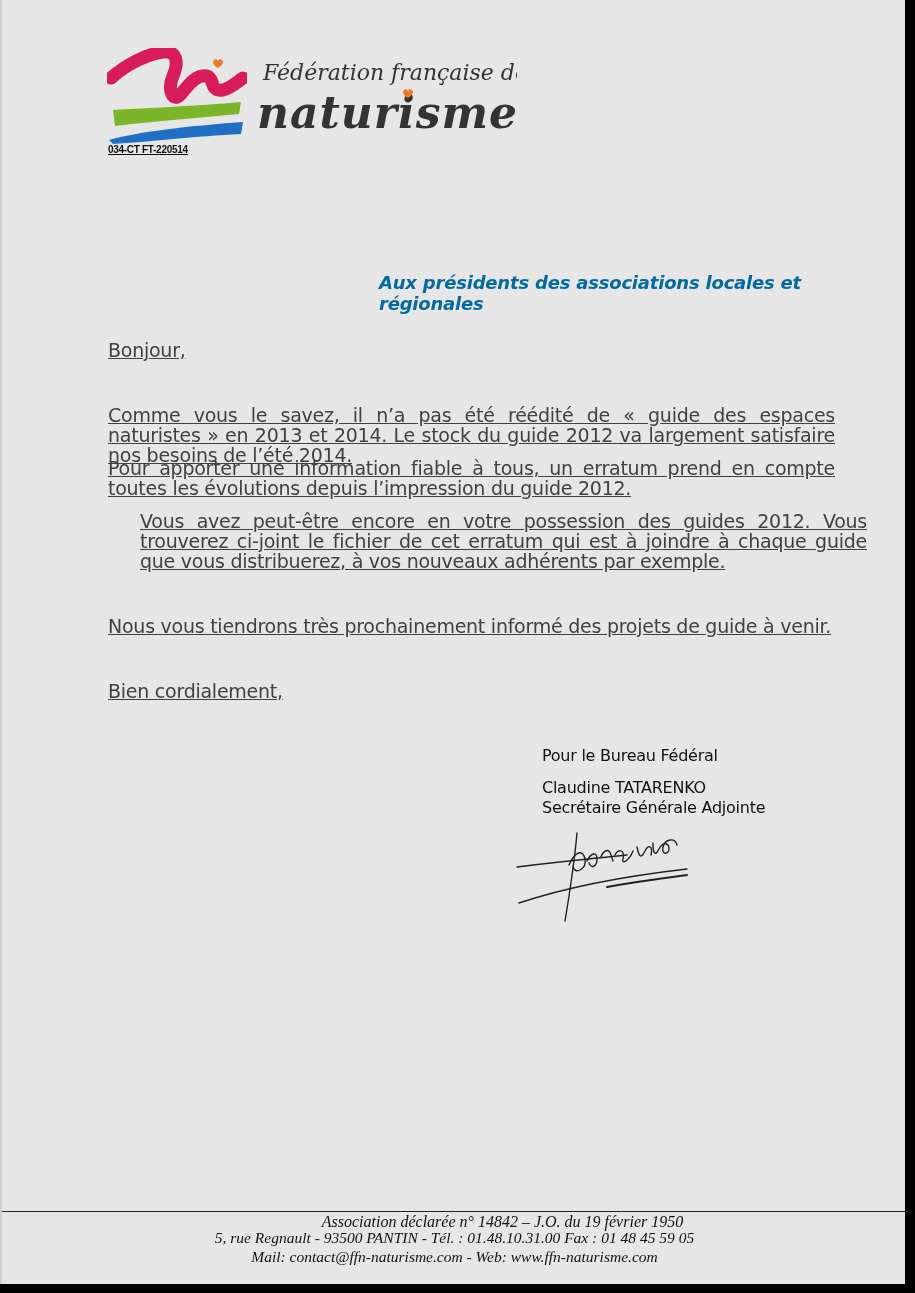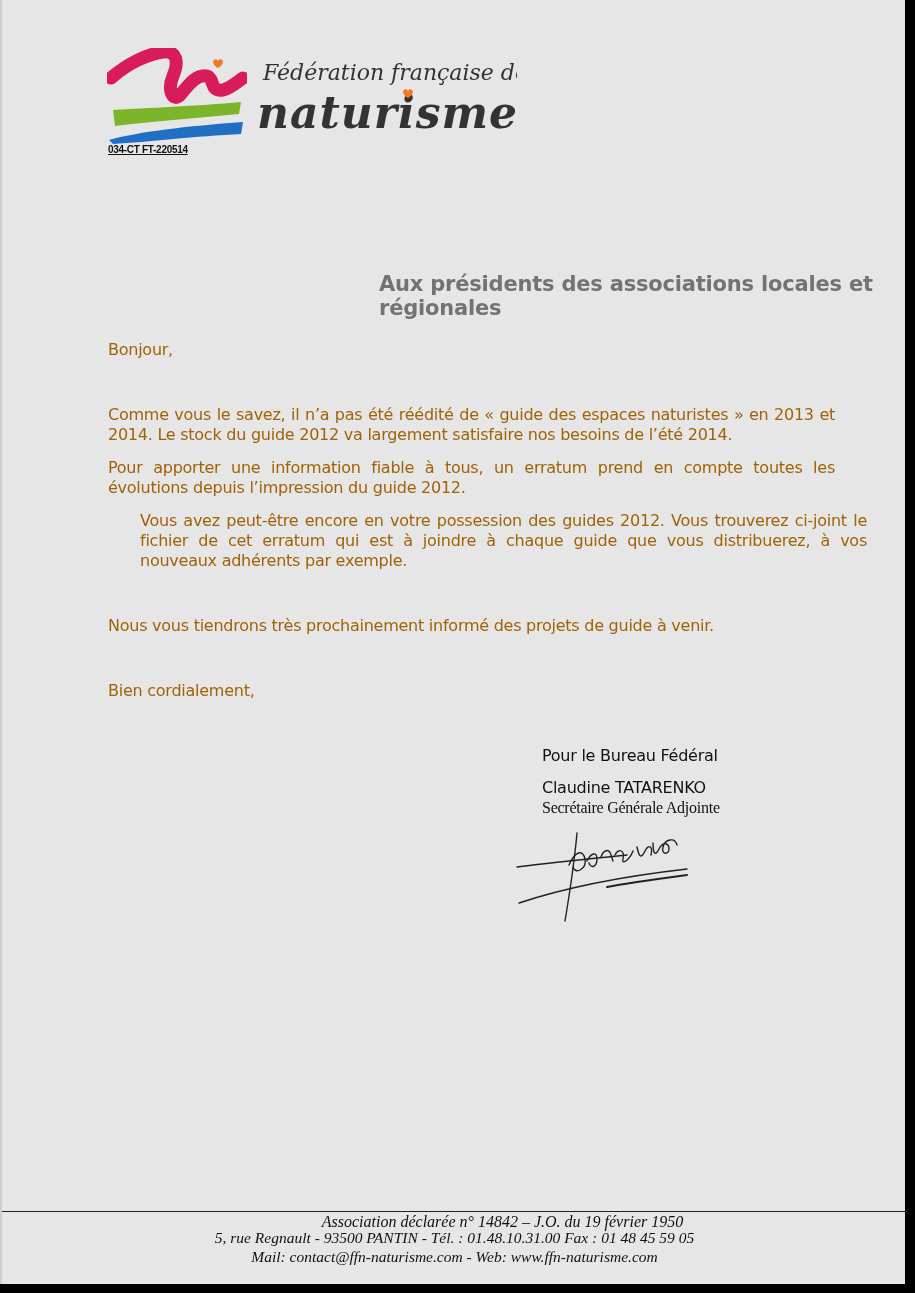--- a/index.html
+++ b/index.html
@@ -11,37 +11,37 @@
       position: absolute; left: 0; top: 0; width: 905px; height: 1284px;
       background: #e6e6e6; border-left: 2px solid #cfcfcf; box-sizing: border-box;
     }
     .logo { position: absolute; left: 105px; top: 48px; width: 140px; height: 96px; }
     .logo-text { position: absolute; left: 255px; top: 52px; width: 260px; height: 90px; }
     .ref {
       position: absolute; left: 106px; top: 144px; font-family: "Liberation Sans", sans-serif;
       font-size: 10px; font-weight: bold; text-decoration: underline; color: #111; letter-spacing: -0.3px;
     }
     .recipient {
-      position: absolute; left: 377px; top: 272px; font-size: 21px; font-weight: bold; 
-      color: #737373; font-family: "DejaVu Sans", sans-serif; letter-spacing: -0.2px;
+      position: absolute; left: 377px; top: 272px; font-size: 18px; font-weight: bold; font-style: italic;
+      color: #0369a1; font-family: "DejaVu Sans", sans-serif; letter-spacing: -0.2px;
     }
     .body-text {
-      position: absolute; left: 106px; width: 727px; font-size: 16px; color: #a16207; line-height: 20px;
-      text-align: justify; letter-spacing: -0.25px;
+      position: absolute; left: 106px; width: 727px; font-size: 19px; color: #404040; line-height: 20px;
+      text-align: justify; letter-spacing: -0.25px; text-decoration: underline;
     }
     .greeting { top: 340px; }
     .p1 { top: 405px; }
     .p2 { top: 458px; }
     .p3 { top: 511px; margin-left: 32px; }
     .p4 { top: 616px; }
     .closing { top: 681px; }
     .sig-block { position: absolute; left: 540px; font-size: 16px; color: #111; letter-spacing: -0.25px; line-height: 20px; }
     .sig-bureau { top: 746px; }
     .sig-name { top: 778px; }
-    .sig-title { top: 798px; font-family: Liberation Serif, serif; }
+    .sig-title { top: 798px; }
     .signature { position: absolute; left: 485px; top: 825px; width: 230px; height: 100px; }
     .footer-line { position: absolute; left: 0; top: 1211px; width: 905px; height: 0; border-top: 1.5px solid #222; }
     .footer { position: absolute; left: 0; width: 905px; text-align: center; font-family: "Liberation Serif", serif; font-style: italic; color: #111; }
     .f1 { top: 1213px; font-size: 16px; padding-left: 48px; }
     .f2 { top: 1229px; font-size: 15.5px; }
     .f3 { top: 1248px; font-size: 15.5px; }
   </style>
 </head>
 <body>
 

